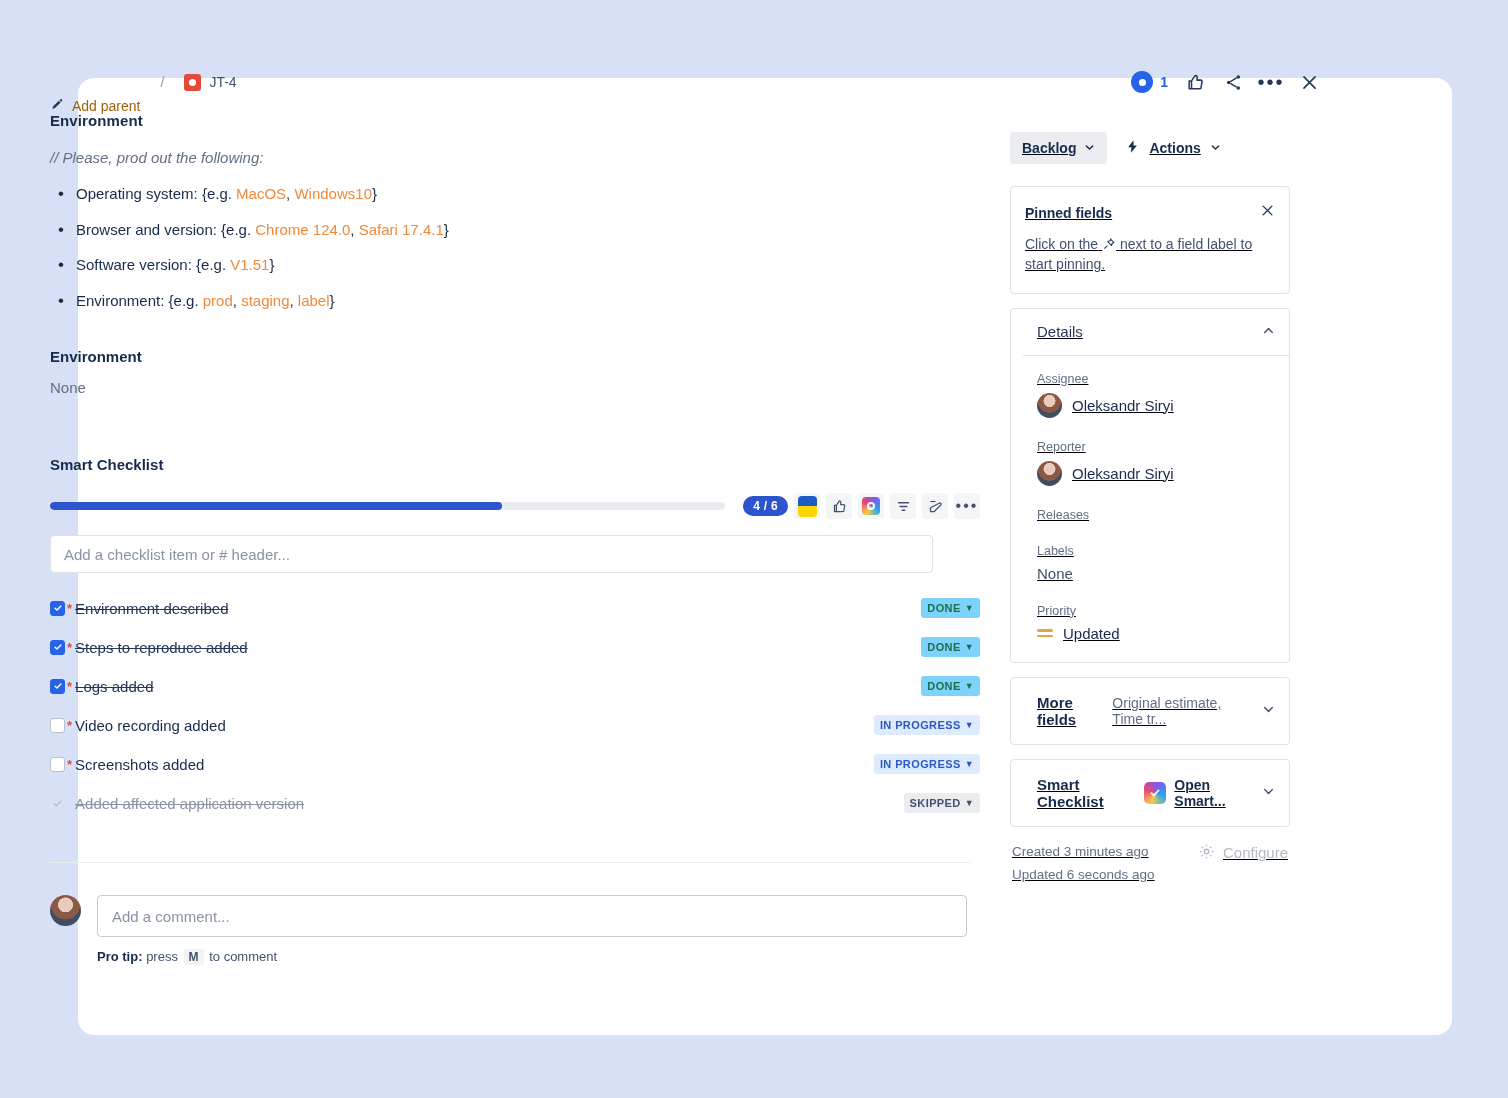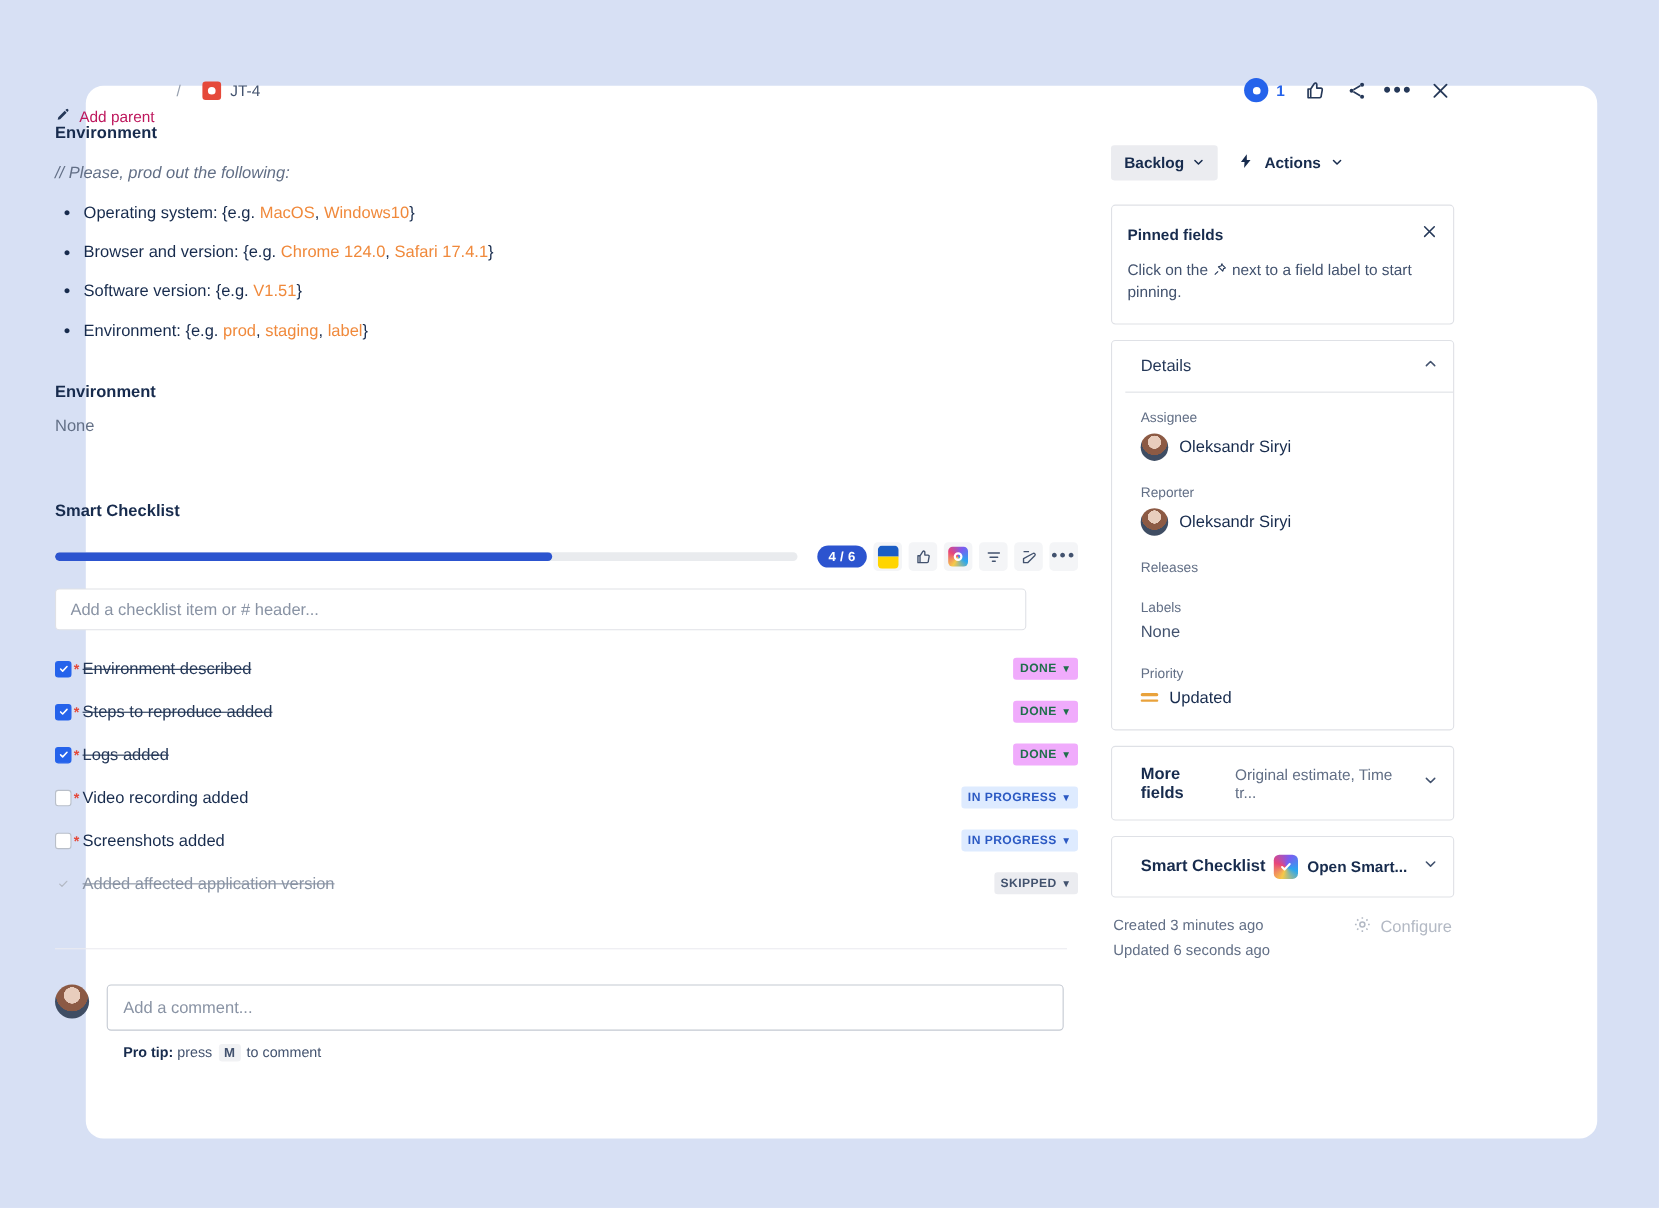--- a/index.html
+++ b/index.html
@@ -21,21 +21,21 @@
 
   
   .topbar {
     position: absolute; left: 50px; top: 65px;
     width: 1274px; height: 34px;
     display: flex; align-items: center;
   }
   .crumb { display: flex; align-items: center; gap: 8px; }
   .crumb-link {
     display: flex; gap: 8px;
-    font-size: 14px; color: #be185d; cursor: pointer; margin-top: 48px;
+    font-size: 14px; color: #a16207; cursor: pointer; margin-top: 48px;
   }
   .pencil-icon { width: 14px; height: 14px; display: block; }
   .crumb-sep { color: #97a0af; font-size: 14px; margin: 0 12px; }
   .bug-icon {
     width: 17px; height: 17px; border-radius: 3px;
     background: #e5493a; display: flex;
     align-items: center; justify-content: center;
   }
   .bug-icon i { width: 7px; height: 7px; border-radius: 50%; background: #fff; display: block; }
   .crumb-key { font-size: 14px; color: #42526e; cursor: pointer; }
@@ -150,50 +150,50 @@
   .ast.hide { visibility: hidden; }
   .cl-label { font-size: 15px; color: #172b4d; }
   .cl-row.done .cl-label { text-decoration: line-through; color: #253858; }
   .cl-row.skipped .cl-label { text-decoration: line-through; color: #8993a4; }
   .cl-status { margin-left: auto; }
   .badge {
     display: inline-flex; align-items: center; gap: 4px;
     font-size: 11px; font-weight: 700; letter-spacing: .4px;
     border-radius: 3px; padding: 4px 6px; cursor: pointer;
   }
-  .badge.done { background: #f0abfc; color: #1f6e4b; }
+  .badge.done { background: #7dd3fc; color: #1f6e4b; }
   .badge.inprogress { background: #deebff; color: #2b59c3; }
   .badge.skipped { background: #ebecf0; color: #42526e; }
   .badge .cv { font-size: 9px; }
 
   
   .divider { margin-top: 46px; height: 1px; background: #ebecf0; width: 920px; }
   .comment { margin-top: 32px; display: flex; align-items: flex-start; gap: 16px; }
   .avatar {
     width: 31px; height: 31px; border-radius: 50%;
     background: radial-gradient(circle at 50% 32%, #e8cdbd 0 28%, #8c5a44 29% 55%, #3f4d63 56%);
     flex: none;
   }
   .avatar.sm { width: 25px; height: 25px; }
   .comment-box {
     width: 870px; height: 42px; border: 1px solid #c4c9d2; border-radius: 4px;
     padding: 0 14px; font-size: 15px; color: #172b4d;
     font-family: "Liberation Sans", sans-serif; background: #fff;
   }
   .comment-box::placeholder { color: #8993a4; }
-  .protip { margin-top: 12px; margin-left: 62px; font-size: 13px; color: #42526e; }
+  .protip { margin-top: 12px; margin-left: 47px; font-size: 13px; color: #42526e; }
   .protip b { color: #172b4d; }
   .key {
     display: inline-block; background: #f1f2f4; border-radius: 3px;
     padding: 1px 5px; font-size: 12px; font-weight: 700; color: #42526e;
     margin: 0 2px;
   }
 
   
-  .side { position: absolute; left: 1010px; top: 132px; width: 312px; }
+  .side { position: absolute; left: 1010px; top: 132px; width: 280px; text-decoration: underline; }
   .side-head { display: flex; align-items: center; gap: 18px; margin-bottom: 22px; }
   .status-btn {
     background: #ebecf0; border-radius: 3px; padding: 8px 12px;
     font-size: 14px; font-weight: 700; color: #172b4d;
     display: flex; align-items: center; gap: 8px; cursor: pointer;
   }
   .actions-btn {
     display: flex; align-items: center; gap: 9px;
     font-size: 14px; font-weight: 700; color: #172b4d; cursor: pointer;
   }

